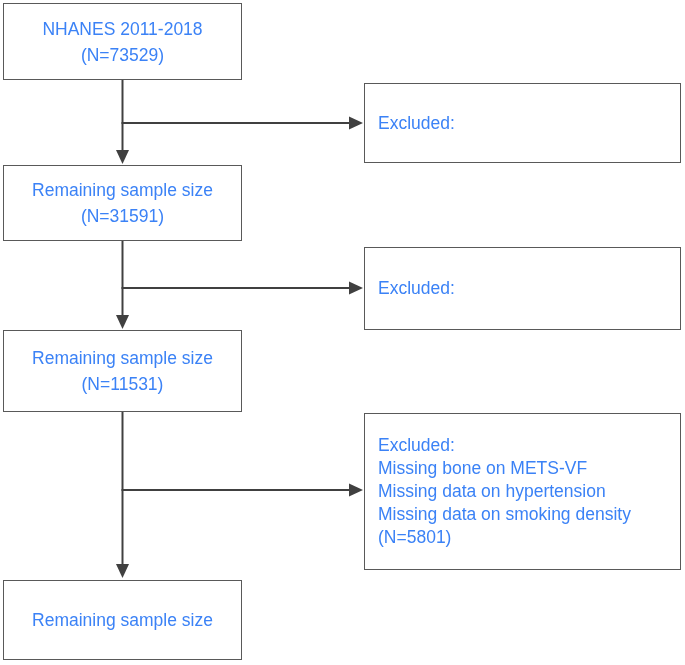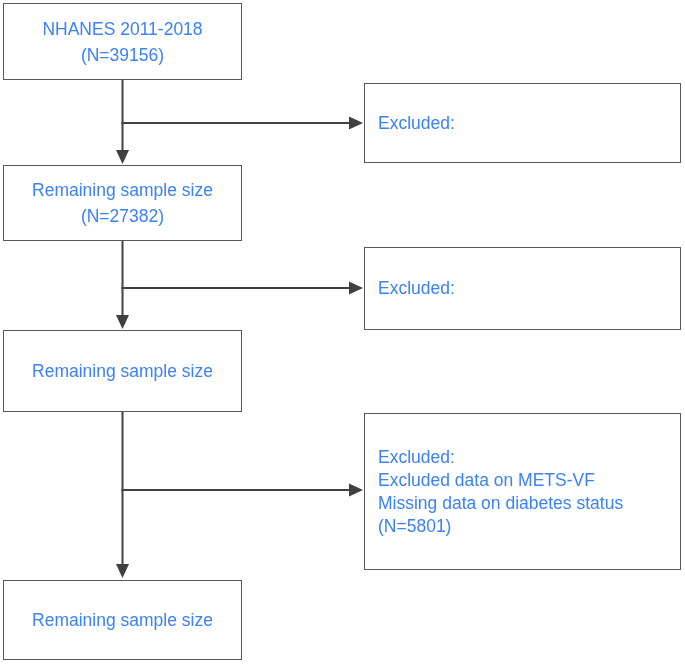--- a/index.html
+++ b/index.html
@@ -77,44 +77,46 @@
 
     <line x1="122.5" y1="412" x2="122.5" y2="566"></line>
     <polygon points="116,564 129,564 122.5,578"></polygon>
 
     <line x1="121.5" y1="490" x2="351" y2="490"></line>
     <polygon points="349,483.5 349,496.5 363,490"></polygon>
   </svg>
 
   <div class="box main" style="left:3px; top:3px; width:239px; height:77px;">
     <div class="line">NHANES 2011-2018</div>
-    <div class="line">(N=39156)</div>
+    <div class="line">(N=73529)</div>
   </div>
 
   <div class="box main" style="left:3px; top:165px; width:239px; height:76px;">
     <div class="line">Remaining sample size</div>
-    <div class="line">(N=27382)</div>
+    <div class="line">(N=31591)</div>
   </div>
 
   <div class="box main" style="left:3px; top:330px; width:239px; height:82px;">
     <div class="line">Remaining sample size</div>
+    <div class="line">(N=11531)</div>
   </div>
 
   <div class="box main" style="left:3px; top:580px; width:239px; height:80px;">
     <div class="line">Remaining sample size</div>
   </div>
 
   <div class="box excl" style="left:364px; top:83px; width:317px; height:80px;">
     <div class="line">Excluded:</div>
   </div>
 
   <div class="box excl" style="left:364px; top:247px; width:317px; height:83px;">
     <div class="line">Excluded:</div>
   </div>
 
   <div class="box excl" style="left:364px; top:413px; width:317px; height:157px;">
     <div class="line">Excluded:</div>
-    <div class="line">Excluded data on METS-VF</div>
-    <div class="line">Missing data on diabetes status</div>
+    <div class="line">Missing bone on METS-VF</div>
+    <div class="line">Missing data on hypertension</div>
+    <div class="line">Missing data on smoking density</div>
     <div class="line">(N=5801)</div>
   </div>
 
 </div>
 
 </body></html>

